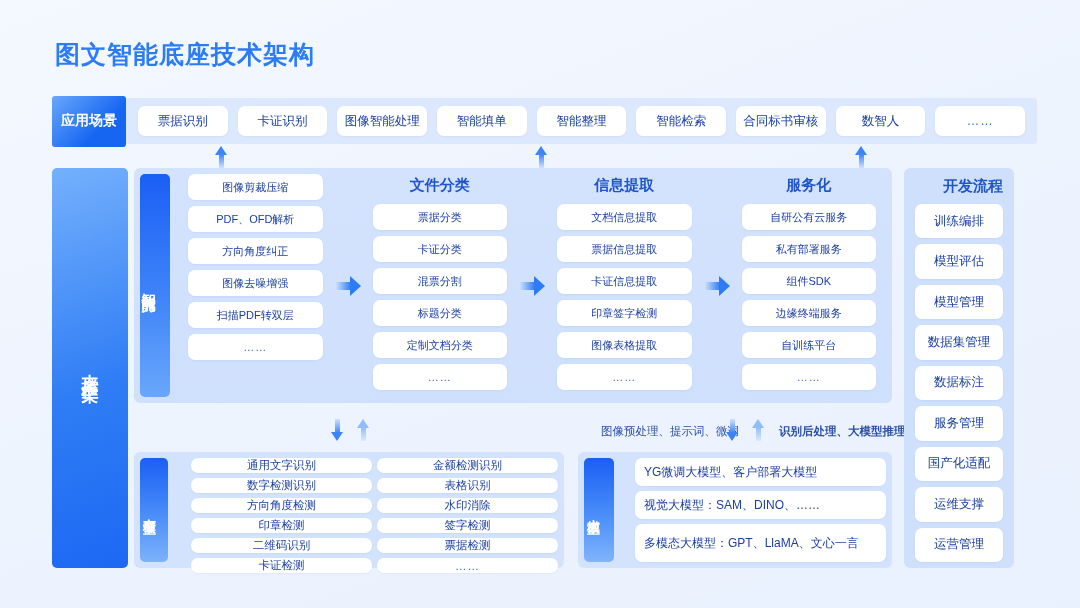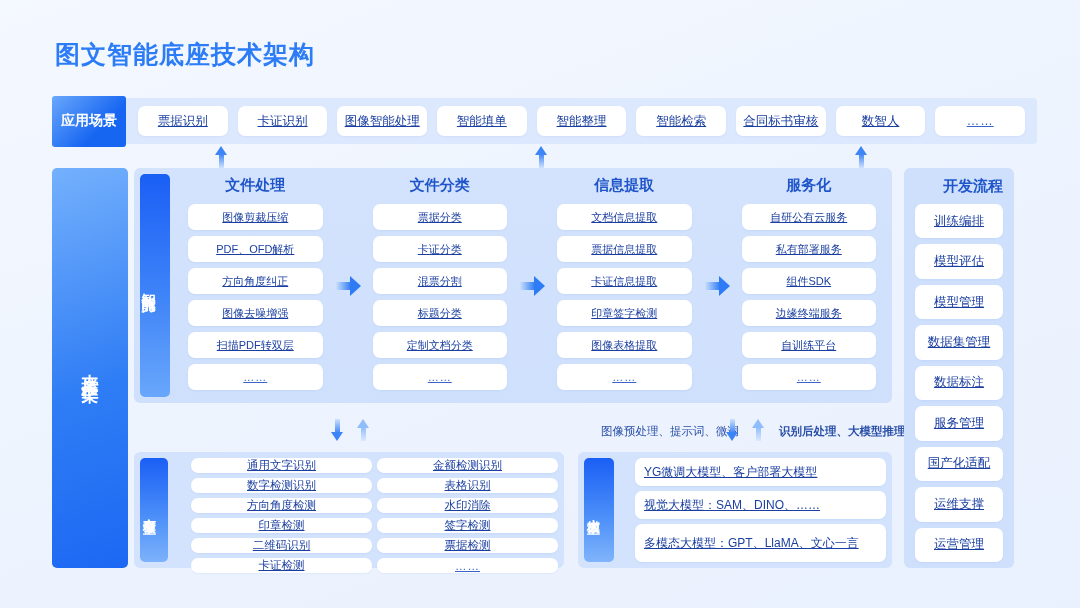--- a/index.html
+++ b/index.html
@@ -24,21 +24,20 @@
   
   .card {
     background: #ffffff;
     border-radius: 7px;
     color: #1a3fa0;
     font-size: 12.5px;
     display: flex; align-items: center; justify-content: center;
     text-align: center;
     box-shadow: 0 1px 2px rgba(60,110,200,.08);
     white-space: nowrap;
-    text-decoration: underline;
   }
   .dots { color: #3a63c8; letter-spacing: 1px; font-size: 12px; }
 
   
   .vlabel {
     writing-mode: vertical-rl;
     text-orientation: upright;
     color: #fff; font-weight: bold;
     display: flex; align-items: center; justify-content: center;
     letter-spacing: 3px;
@@ -261,21 +260,20 @@
   <span class="vlabel">支撑框架</span>
 </div>
 
 <div class="cap-panel">
   <div class="cap-badge">
     <span class="vlabel">智能能力</span>
   </div>
   <div class="cap-cols">
 
     <div class="cap-col">
-      <div class="cap-col-title">文件处理</div>
       <div class="card">图像剪裁压缩</div>
       <div class="card">PDF、OFD解析</div>
       <div class="card">方向角度纠正</div>
       <div class="card">图像去噪增强</div>
       <div class="card">扫描PDF转双层</div>
       <div class="card dots">……</div>
     </div>
 
     <div class="cap-arrow">
       <div class="h-arrow">

